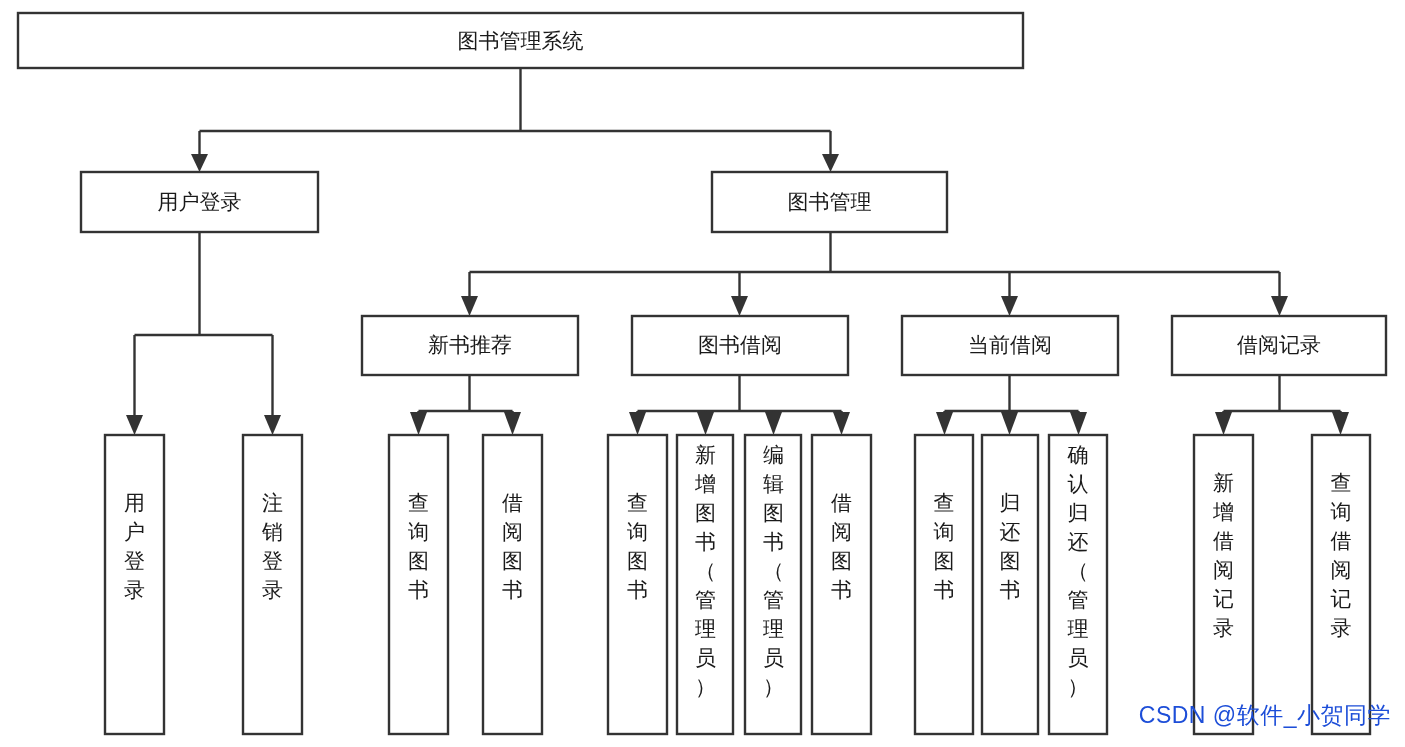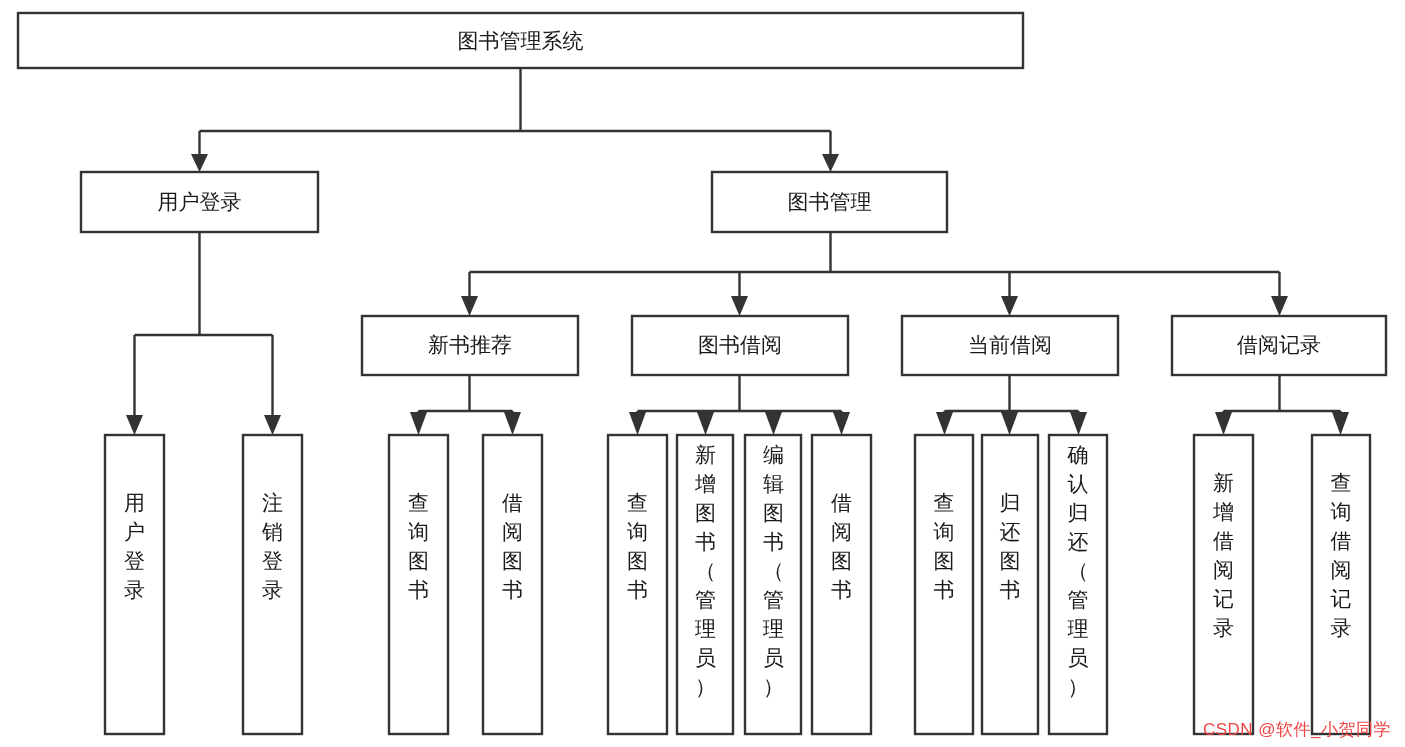--- a/index.html
+++ b/index.html
@@ -42,24 +42,24 @@
     stroke-width: 2.4;
     fill: none;
   }
   .edge-arrow {
     fill: #333333;
     stroke: none;
   }
   .watermark {
     position: absolute;
     right: 14px;
-    bottom: 6px;
-    font-family: "Liberation Sans", "DejaVu Sans", sans-serif;
-    font-size: 17px;
-    color: #ef4444;
+    bottom: 16px;
+    font-family: "Liberation Sans", "DejaVu Sans", sans-serif;
+    font-size: 23px;
+    color: #1d4ed8;
     letter-spacing: 0.5px;
     white-space: nowrap;
     pointer-events: none;
   }
 </style>
 </head>
 <body>
 
 <svg id="diagram" viewBox="0 0 1405 747">
 

